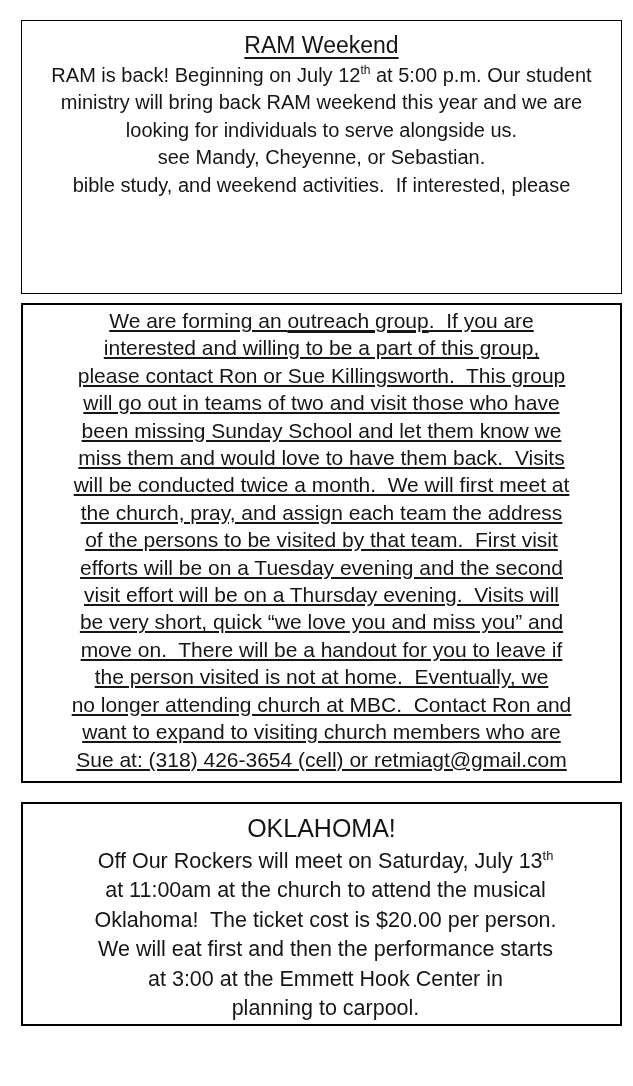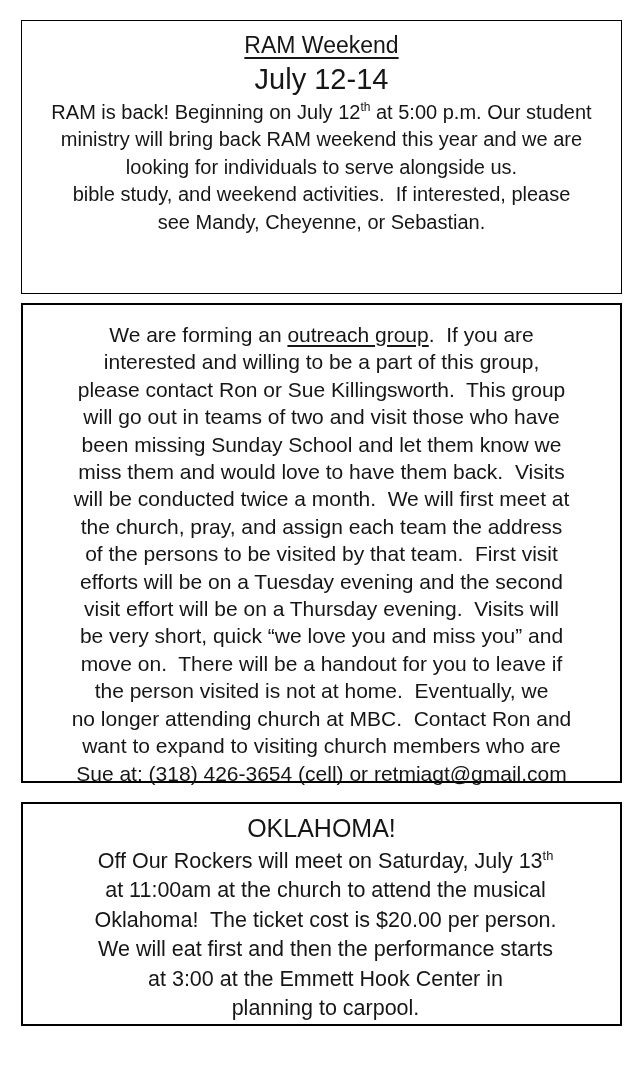--- a/index.html
+++ b/index.html
@@ -64,21 +64,22 @@
     margin: 9px 0 3px 0;
   }
   .body .line {
     white-space: pre-wrap;
   }
   .body1 .line {
     font-size: 20px;
     line-height: 27.4px;
   }
   .body2 {
-    padding-top: 16px;
+    padding-top: 2px;
+    text-decoration: underline;
   }
   .body2 .line {
     font-size: 21px;
     line-height: 27.4px;
   }
   .body3 .line {
     font-size: 21.5px;
     line-height: 29.4px;
     padding-left: 8px;
   }
@@ -92,27 +93,26 @@
     line-height: 0;
   }
 </style>
 </head>
 <body>
 
 <div class="page">
 
   <section class="box box--ram">
     <h1 class="title1">RAM Weekend</h1>
-    <h2 class="subtitle1">July 12-14</h2>
     <div class="body body1">
         <div class="line"><span>RAM is back! Beginning on July 12</span><span class="sup">th</span><span> at 5:00 p.m. Our student</span></div>
         <div class="line"><span>ministry will bring back RAM weekend this year and we are</span></div>
         <div class="line"><span>looking for individuals to serve alongside us.</span></div>
+        <div class="line"><span>see Mandy, Cheyenne, or Sebastian.</span></div>
         <div class="line"><span>bible study, and weekend activities.  If interested, please</span></div>
-        <div class="line"><span>see Mandy, Cheyenne, or Sebastian.</span></div>
       </div>
   </section>
 
   <section class="box box--outreach">
     <div class="body body2">
         <div class="line"><span>We are forming an </span><span class="u">outreach group</span><span>.  If you are</span></div>
         <div class="line"><span>interested and willing to be a part of this group,</span></div>
         <div class="line"><span>please contact Ron or Sue Killingsworth.  This group</span></div>
         <div class="line"><span>will go out in teams of two and visit those who have</span></div>
         <div class="line"><span>been missing Sunday School and let them know we</span></div>

